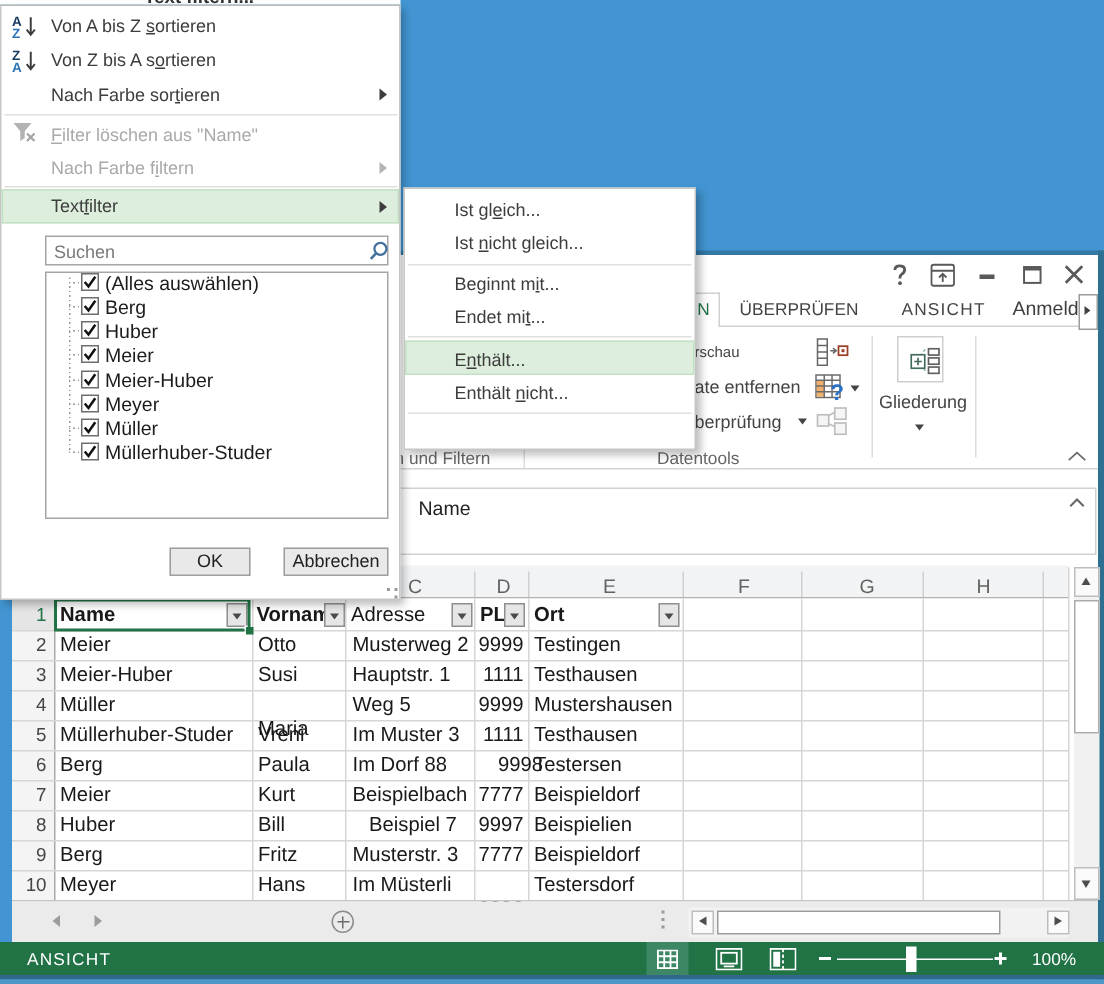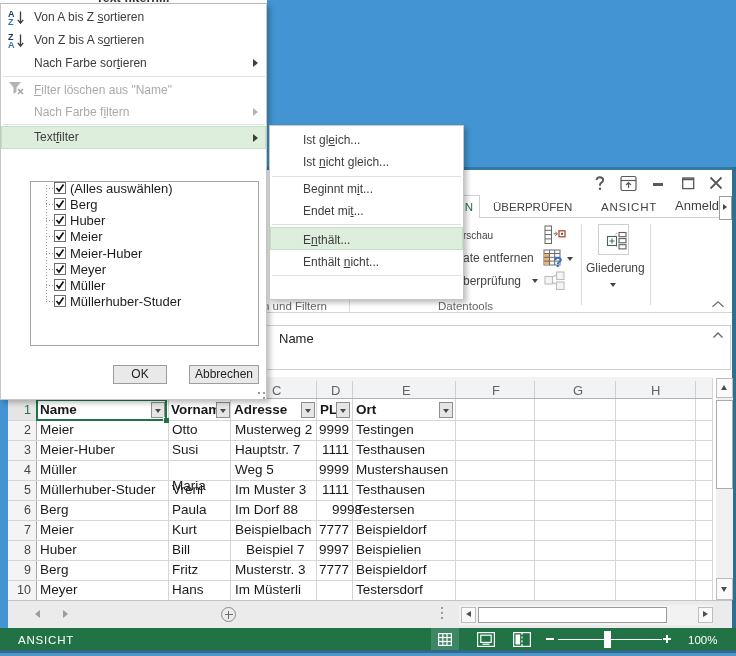--- a/index.html
+++ b/index.html
@@ -170,21 +170,21 @@
 <div class="rn" style="left:5px;top:460px">4</div>
 <div class="rn" style="left:5px;top:480px">5</div>
 <div class="rn" style="left:5px;top:500px">6</div>
 <div class="rn" style="left:5px;top:520px">7</div>
 <div class="rn" style="left:5px;top:540px">8</div>
 <div class="rn" style="left:5px;top:560px">9</div>
 <div class="rn" style="left:5px;top:580px">10</div>
 
 <div class="cell" style="left:40px;top:400px;font-weight:bold">Name</div>
 <div class="a" style="left:168px;top:400px;width:62px;height:20px;overflow:hidden"><span class="cell" style="left:3px;font-weight:bold;position:relative">Vorname</span></div>
-<div class="cell" style="left:234px;top:400px;font-weight:bold">Adresse</div>
+<div class="cell" style="left:234px;top:400px;font-weight:normal">Adresse</div>
 <div class="a" style="left:316px;top:400px;width:36px;height:20px;overflow:hidden"><span class="cell" style="left:4px;font-weight:bold;position:relative">PLZ</span></div>
 <div class="cell" style="left:356px;top:400px;font-weight:bold">Ort</div>
 
 <div class="fb" style="left:151px;top:402px"></div>
 <div class="fb" style="left:216px;top:402px"></div>
 <div class="fb" style="left:301px;top:402px"></div>
 <div class="fb" style="left:336px;top:402px"></div>
 <div class="fb" style="left:439px;top:402px"></div>
 
 <div class="a" style="left:36px;top:400px;width:130px;height:1px;background:#217346"></div>
@@ -194,21 +194,21 @@
 <div class="a" style="left:163px;top:417px;width:2px;height:2px;background:#fff"></div>
 <div class="a" style="left:164px;top:418px;width:5px;height:5px;background:#217346"></div>
 
 <div class="cell" style="left:40px;top:420px">Meier</div>
     <div class="cell" style="left:172px;top:420px">Otto</div>
     <div class="cell" style="left:235px;top:420px">Musterweg 2</div>
     <div class="cell" style="left:316px;top:420px;width:33px;text-align:right">9999</div>
     <div class="cell" style="left:356px;top:420px">Testingen</div>
 <div class="cell" style="left:40px;top:440px">Meier-Huber</div>
     <div class="cell" style="left:172px;top:440px">Susi</div>
-    <div class="cell" style="left:235px;top:440px">Hauptstr. 7</div>
+    <div class="cell" style="left:235px;top:440px">Hauptstr. 1</div>
     <div class="cell" style="left:316px;top:440px;width:33px;text-align:right">1111</div>
     <div class="cell" style="left:356px;top:440px">Testhausen</div>
 <div class="cell" style="left:40px;top:460px">Müller</div>
     <div class="cell" style="left:172px;top:476px">Maria</div>
     <div class="cell" style="left:235px;top:460px">Weg 5</div>
     <div class="cell" style="left:316px;top:460px;width:33px;text-align:right">9999</div>
     <div class="cell" style="left:356px;top:460px">Mustershausen</div>
 <div class="cell" style="left:40px;top:480px">Müllerhuber-Studer</div>
     <div class="cell" style="left:172px;top:480px">Vreni</div>
     <div class="cell" style="left:235px;top:480px">Im Muster 3</div>
@@ -331,20 +331,27 @@
 
   <div class="mi dis" style="left:33px;top:101px">Nach Farbe f<u>i</u>ltern</div>
   <div class="arr" style="left:252px;top:103.5px;border-left-color:#b5b5b5"></div>
 
   <div class="a" style="left:2px;top:120px;width:262px;height:1px;background:#e0e0e0"></div>
 
   <div class="a" style="left:0px;top:122px;width:265px;height:23px;background:#ddeedd;border:1px solid #c2e0c2"></div>
   <div class="mi" style="left:33px;top:125.5px">Text<u>f</u>ilter</div>
   <div class="arr" style="left:252px;top:130px"></div>
 
+  <div class="a" style="left:29px;top:153px;width:229px;height:20px;background:#fff;border:1px solid #a5a5a5">
+    <div class="t" style="left:5px;top:3px;font-size:12px;color:#7a7a7a">Suchen</div>
+    <svg class="a" style="left:214px;top:2px" width="15" height="15" viewBox="0 0 15 15">
+      <circle cx="8.6" cy="5.9" r="4" stroke="#41719c" stroke-width="1.5" fill="none"></circle>
+      <path d="M5.7 8.9 L2.2 12.6" stroke="#41719c" stroke-width="1.7"></path>
+    </svg>
+  </div>
 
   <div class="a" style="left:29px;top:177px;width:229px;height:165px;background:#fff;border:1px solid #a5a5a5"></div>
   <div class="a" style="left:45px;top:181px;width:1px;height:116px;background-image:repeating-linear-gradient(to bottom,#999 0,#999 1px,transparent 1px,transparent 3px)"></div>
 
   <div class="a" style="left:45px;top:184px;width:8px;height:1px;background-image:repeating-linear-gradient(to right,#999 0,#999 1px,transparent 1px,transparent 3px)"></div>
   <div class="a" style="left:45px;top:200px;width:8px;height:1px;background-image:repeating-linear-gradient(to right,#999 0,#999 1px,transparent 1px,transparent 3px)"></div>
   <div class="a" style="left:45px;top:216px;width:8px;height:1px;background-image:repeating-linear-gradient(to right,#999 0,#999 1px,transparent 1px,transparent 3px)"></div>
   <div class="a" style="left:45px;top:232px;width:8px;height:1px;background-image:repeating-linear-gradient(to right,#999 0,#999 1px,transparent 1px,transparent 3px)"></div>
   <div class="a" style="left:45px;top:249px;width:8px;height:1px;background-image:repeating-linear-gradient(to right,#999 0,#999 1px,transparent 1px,transparent 3px)"></div>
   <div class="a" style="left:45px;top:265px;width:8px;height:1px;background-image:repeating-linear-gradient(to right,#999 0,#999 1px,transparent 1px,transparent 3px)"></div>

